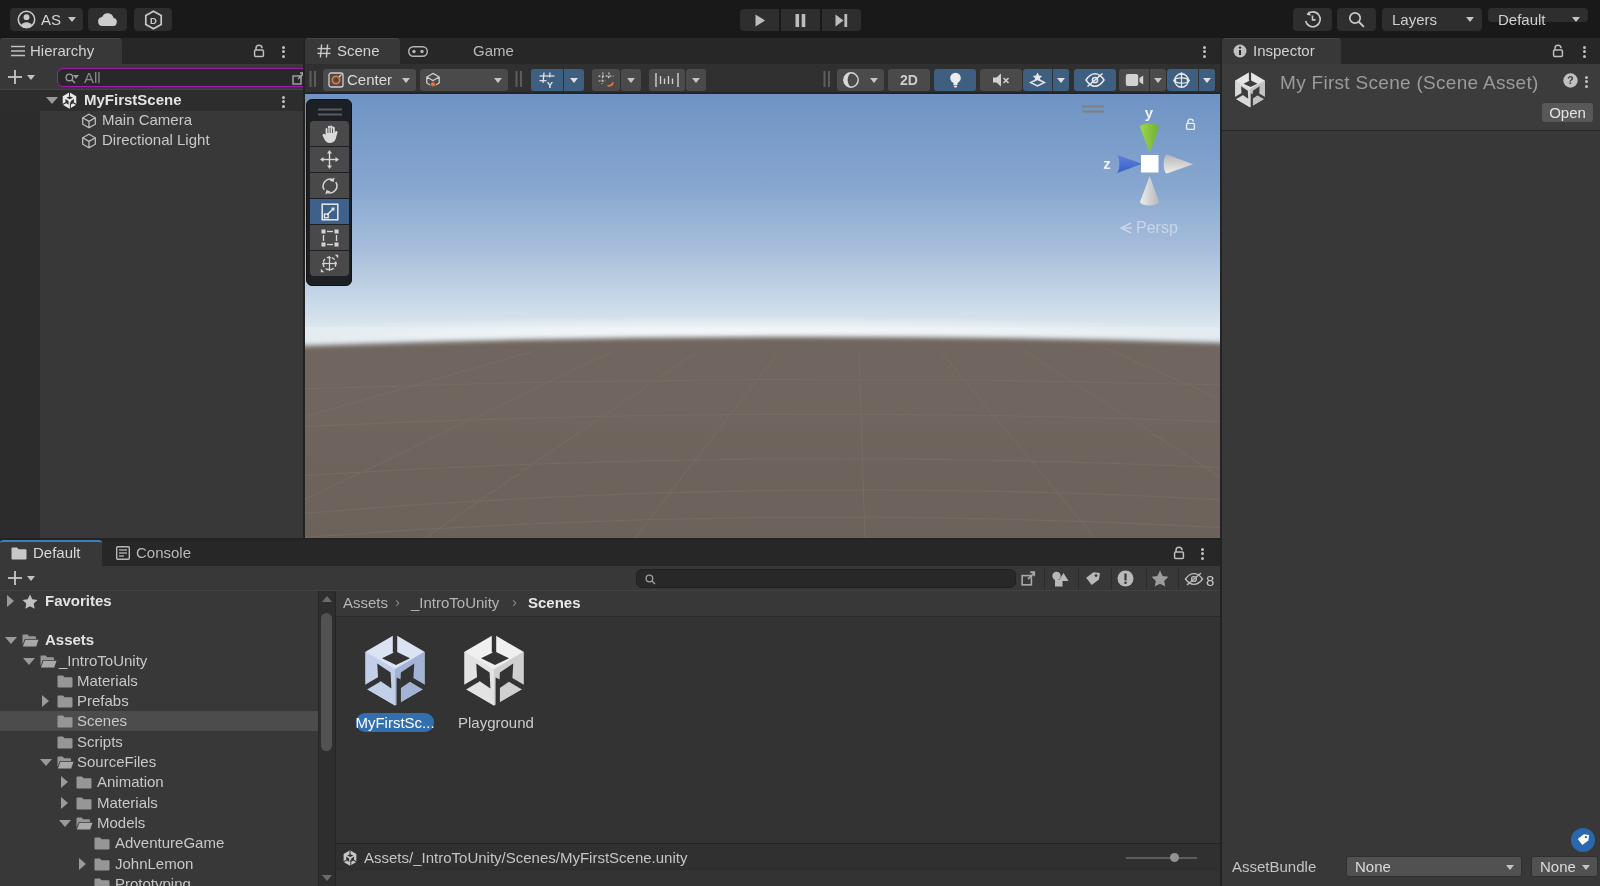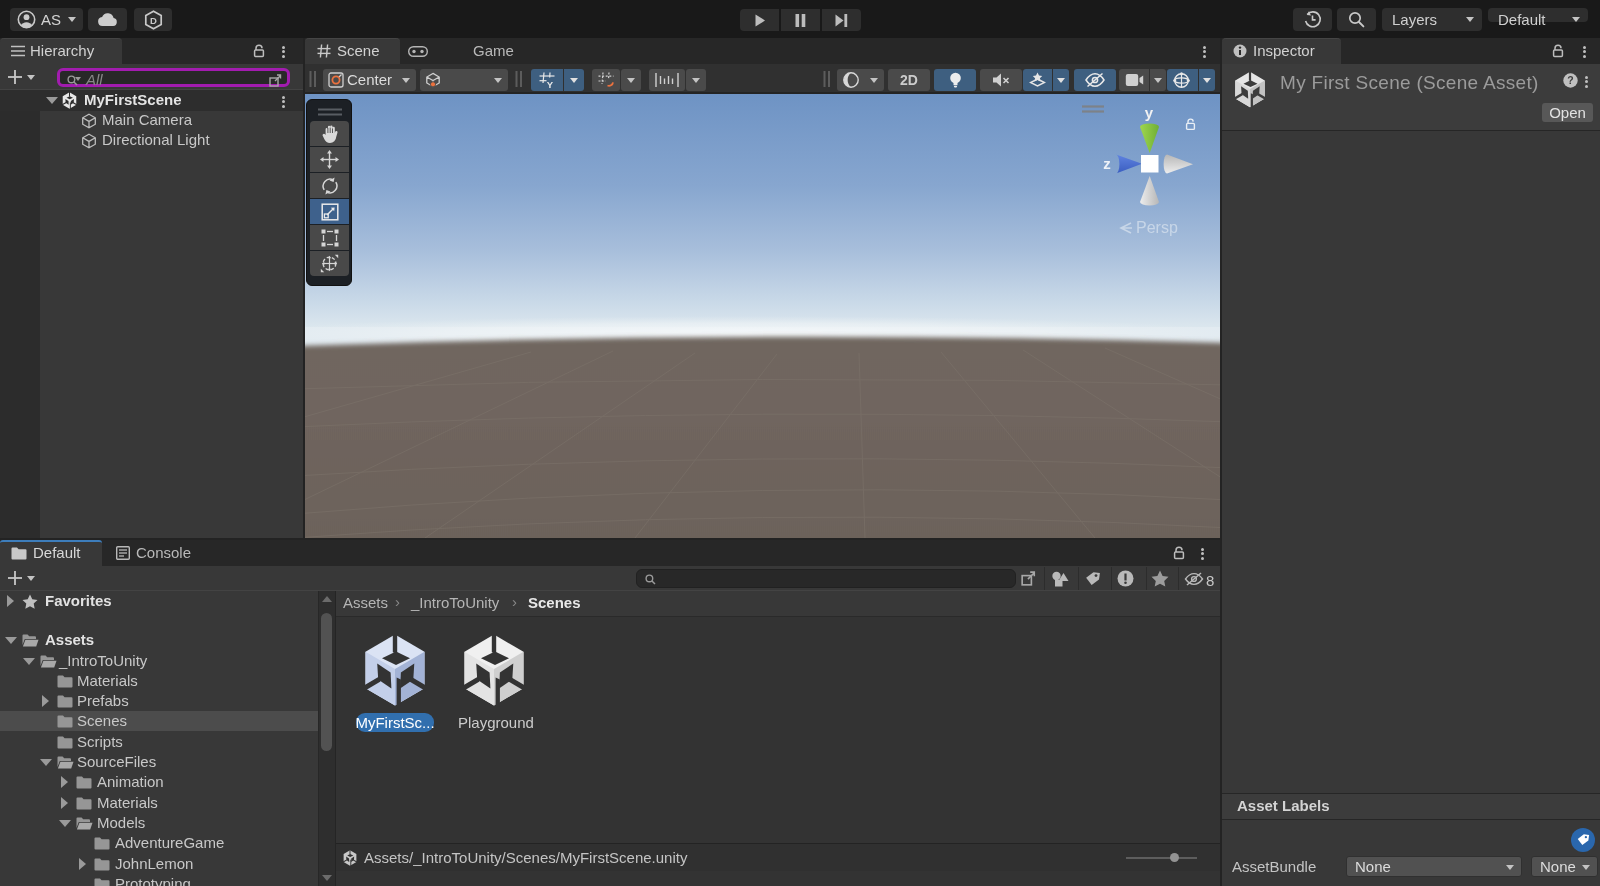--- a/index.html
+++ b/index.html
@@ -108,21 +108,21 @@
       </div>
 
   <div class="ab" style="left:0;top:26px;width:303px;height:26px;background:#383838;border-bottom:1px solid #434343;box-sizing:border-box;"></div>
   <svg class="ab" style="left:8px;top:32px;" width="14" height="14" viewBox="0 0 14 14">
         <g stroke="#c8c8c8" stroke-width="1.8">
           <line x1="7" y1="0" x2="7" y2="14"></line>
           <line x1="0" y1="7" x2="14" y2="7"></line>
         </g>
       </svg>
   <span class="cdn ab" style="left:27px;top:37px;"></span>
-  <div class="ab" style="left:57px;top:30px;width:233px;height:19px;background:#282828;border:3px solid #a21caf;border-radius:6px;box-sizing:border-box;font-style:italic;">
+  <div class="ab" style="left:57px;top:30px;width:254px;height:19px;background:#282828;border:1px solid #a21caf;border-radius:6px;box-sizing:border-box;">
     <svg class="ab" style="left:7px;top:4px;" width="11" height="11" viewBox="0 0 11 11">
       <circle cx="4.4" cy="4.4" r="3.3" fill="none" stroke="#9a9a9a" stroke-width="1.4"></circle>
       <line x1="7" y1="7" x2="10" y2="10" stroke="#9a9a9a" stroke-width="1.5"></line>
     </svg>
     <span class="ab" style="left:15px;top:6px;width:0;height:0;border-left:3px solid transparent;border-right:3px solid transparent;border-top:4px solid #9a9a9a;"></span>
     <span class="ab" style="left:26px;top:0px;color:#888;">All</span>
     <svg class="ab" style="right:5px;top:3px;" width="13" height="13" viewBox="0 0 13 13">
       <rect x="1" y="4" width="8" height="8" fill="none" stroke="#a8a8a8" stroke-width="1.4"></rect>
       <path d="M6 7 L11.5 1.5 M8 1 h3.5 v3.5" fill="none" stroke="#a8a8a8" stroke-width="1.4"></path>
     </svg>
@@ -818,23 +818,20 @@
       <text x="7.5" y="11.2" text-anchor="middle" font-family="Liberation Sans" font-size="10.5" font-weight="bold" fill="#3c3c3c">?</text>
     </svg>
     <div class="ab" style="left:363px;top:10px;">
           <div class="kdot"></div>
           <div class="kdot"></div>
           <div class="kdot"></div>
         </div>
     <div class="ab flex" style="left:320px;top:39px;width:51px;height:19px;background:#585858;border-radius:3px;color:#e2e2e2;">Open</div>
   </div>
 
-  <div class="ab" style="left:0;top:755px;width:378px;height:27px;background:#3c3c3c;border-top:1px solid #262626;border-bottom:1px solid #262626;box-sizing:border-box;">
-    <span class="ab" style="left:15px;top:3px;font-weight:bold;color:#d4d4d4;">Asset Labels</span>
-  </div>
   <div class="ab" style="left:349px;top:790px;width:24px;height:24px;border-radius:50%;background:#2a67ad;">
     <svg class="ab" style="left:5px;top:5px;" width="14" height="14" viewBox="0 0 17 16">
       <path d="M2 7.5 L8.5 1 H15 V7.5 L8.5 14 Z" fill="#ffffff" transform="rotate(8 8 8)"></path>
       <circle cx="12" cy="4.6" r="1.4" fill="#2a67ad"></circle>
     </svg>
   </div>
   <span class="ab" style="left:10px;top:820px;color:#c4c4c4;">AssetBundle</span>
   <div class="ab" style="left:124px;top:818px;width:176px;height:21px;background:#515151;border:1px solid #303030;border-radius:3px;box-sizing:border-box;">
     <span class="ab" style="left:8px;top:1px;color:#dcdcdc;">None</span>
     <span class="cdn ab" style="right:7px;top:8px;"></span>

